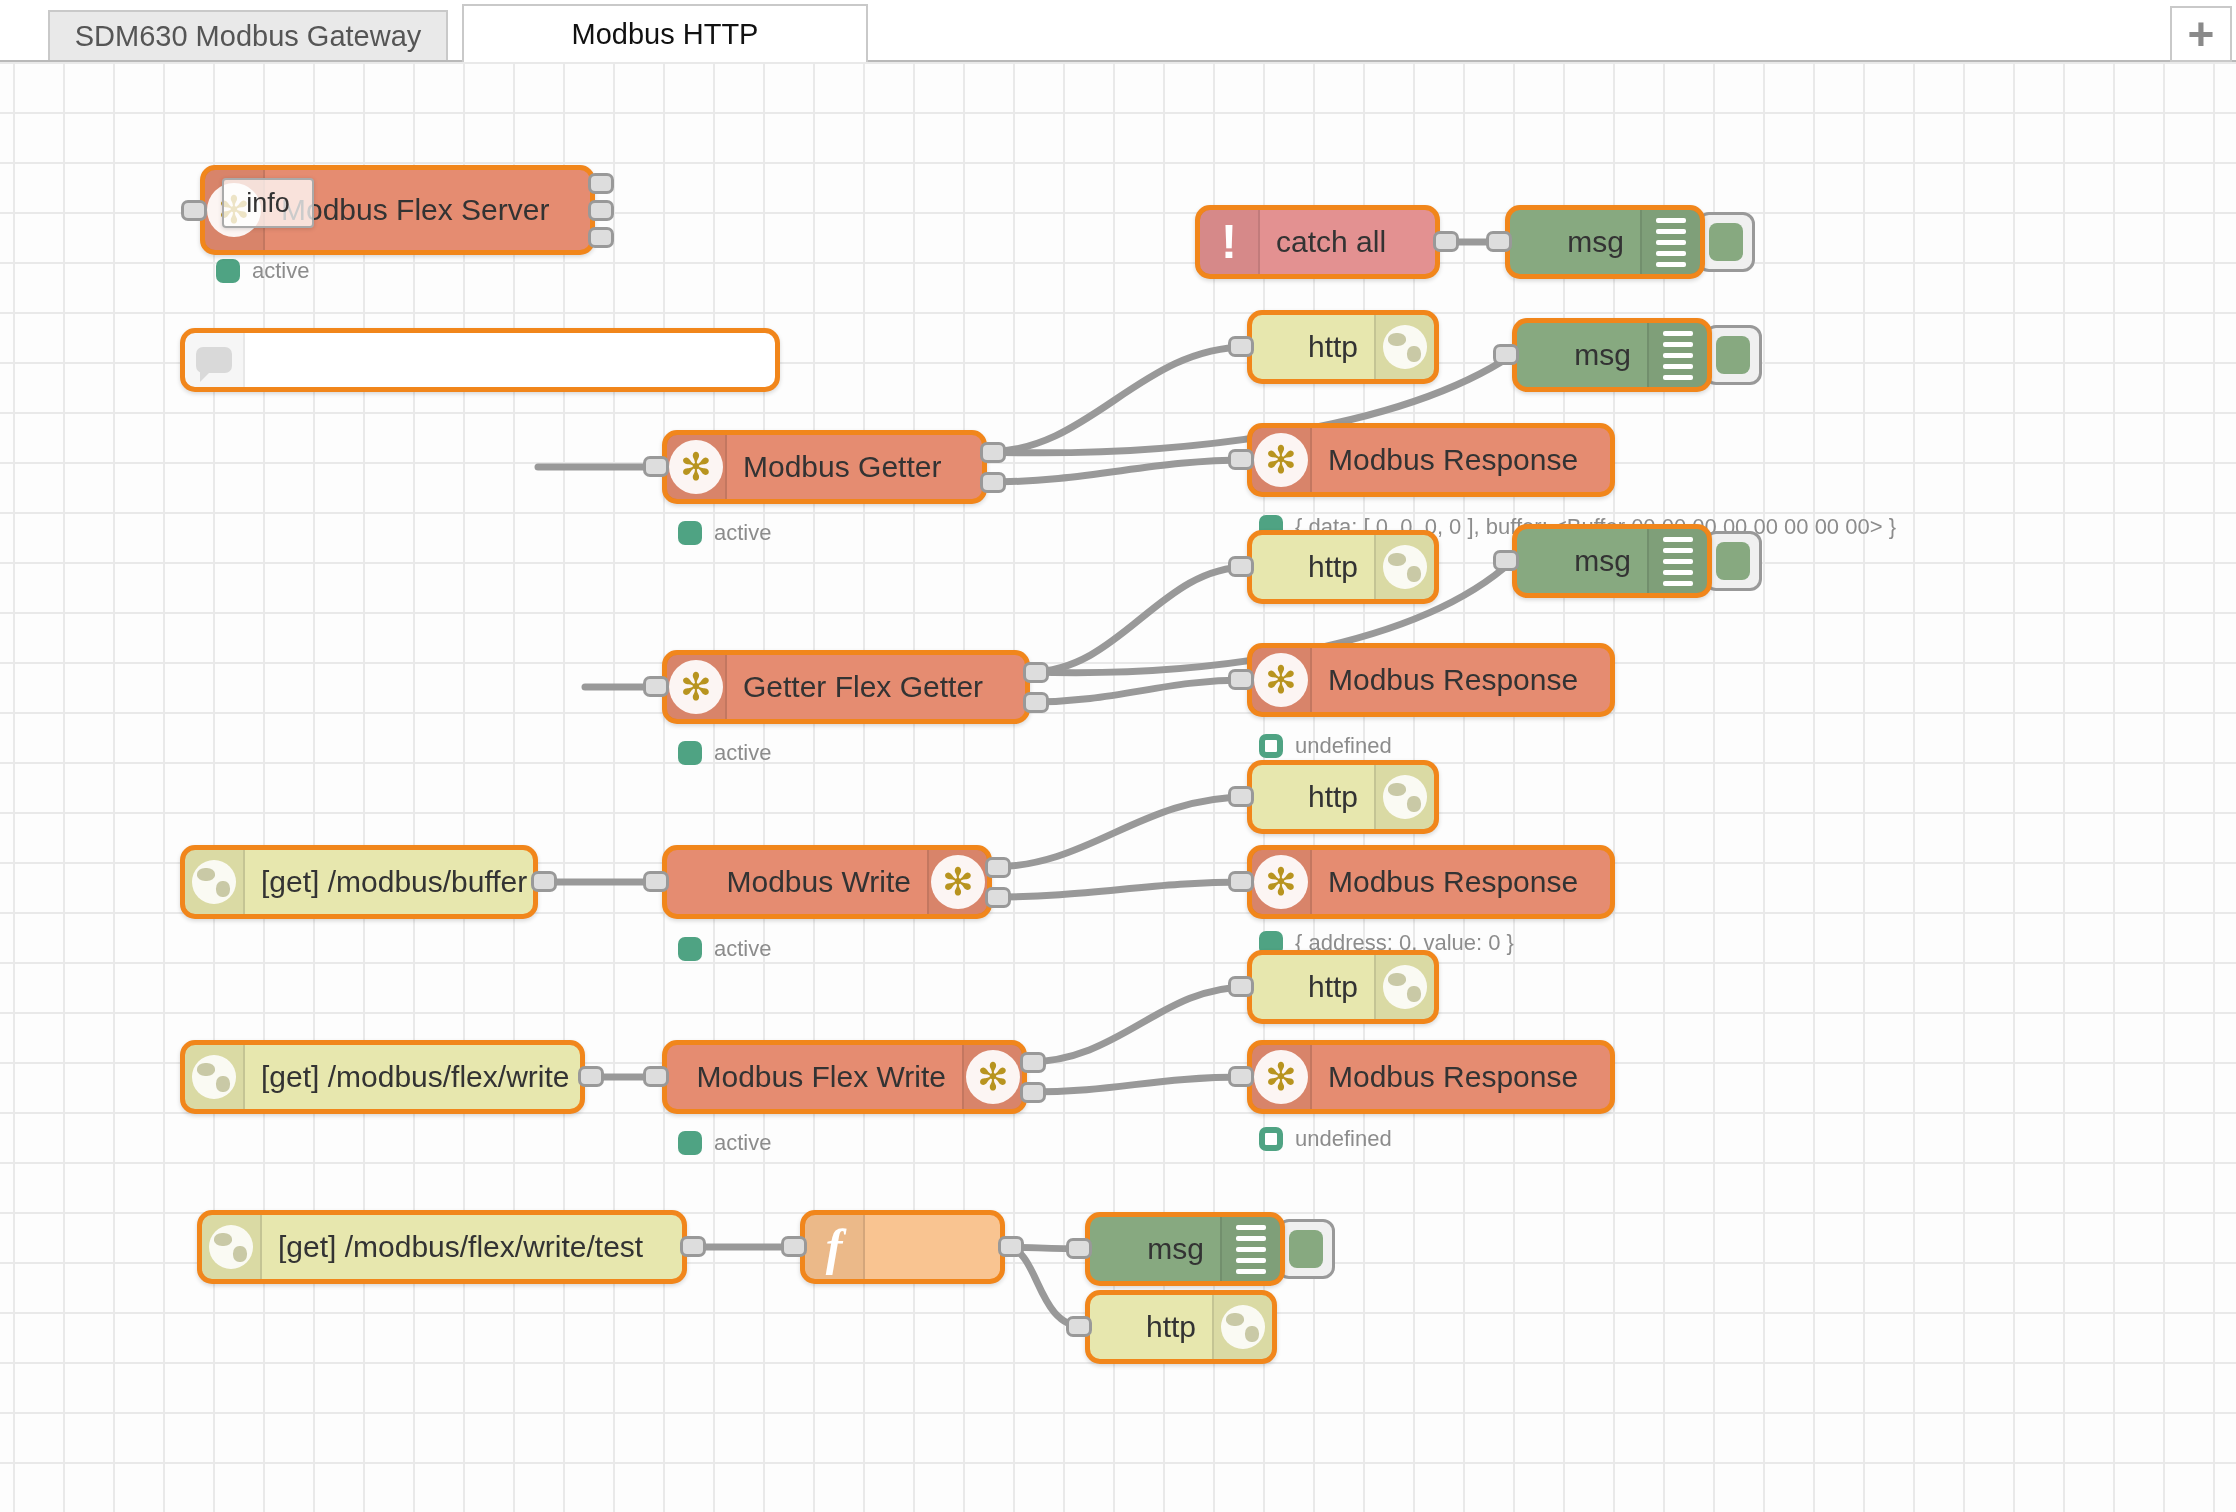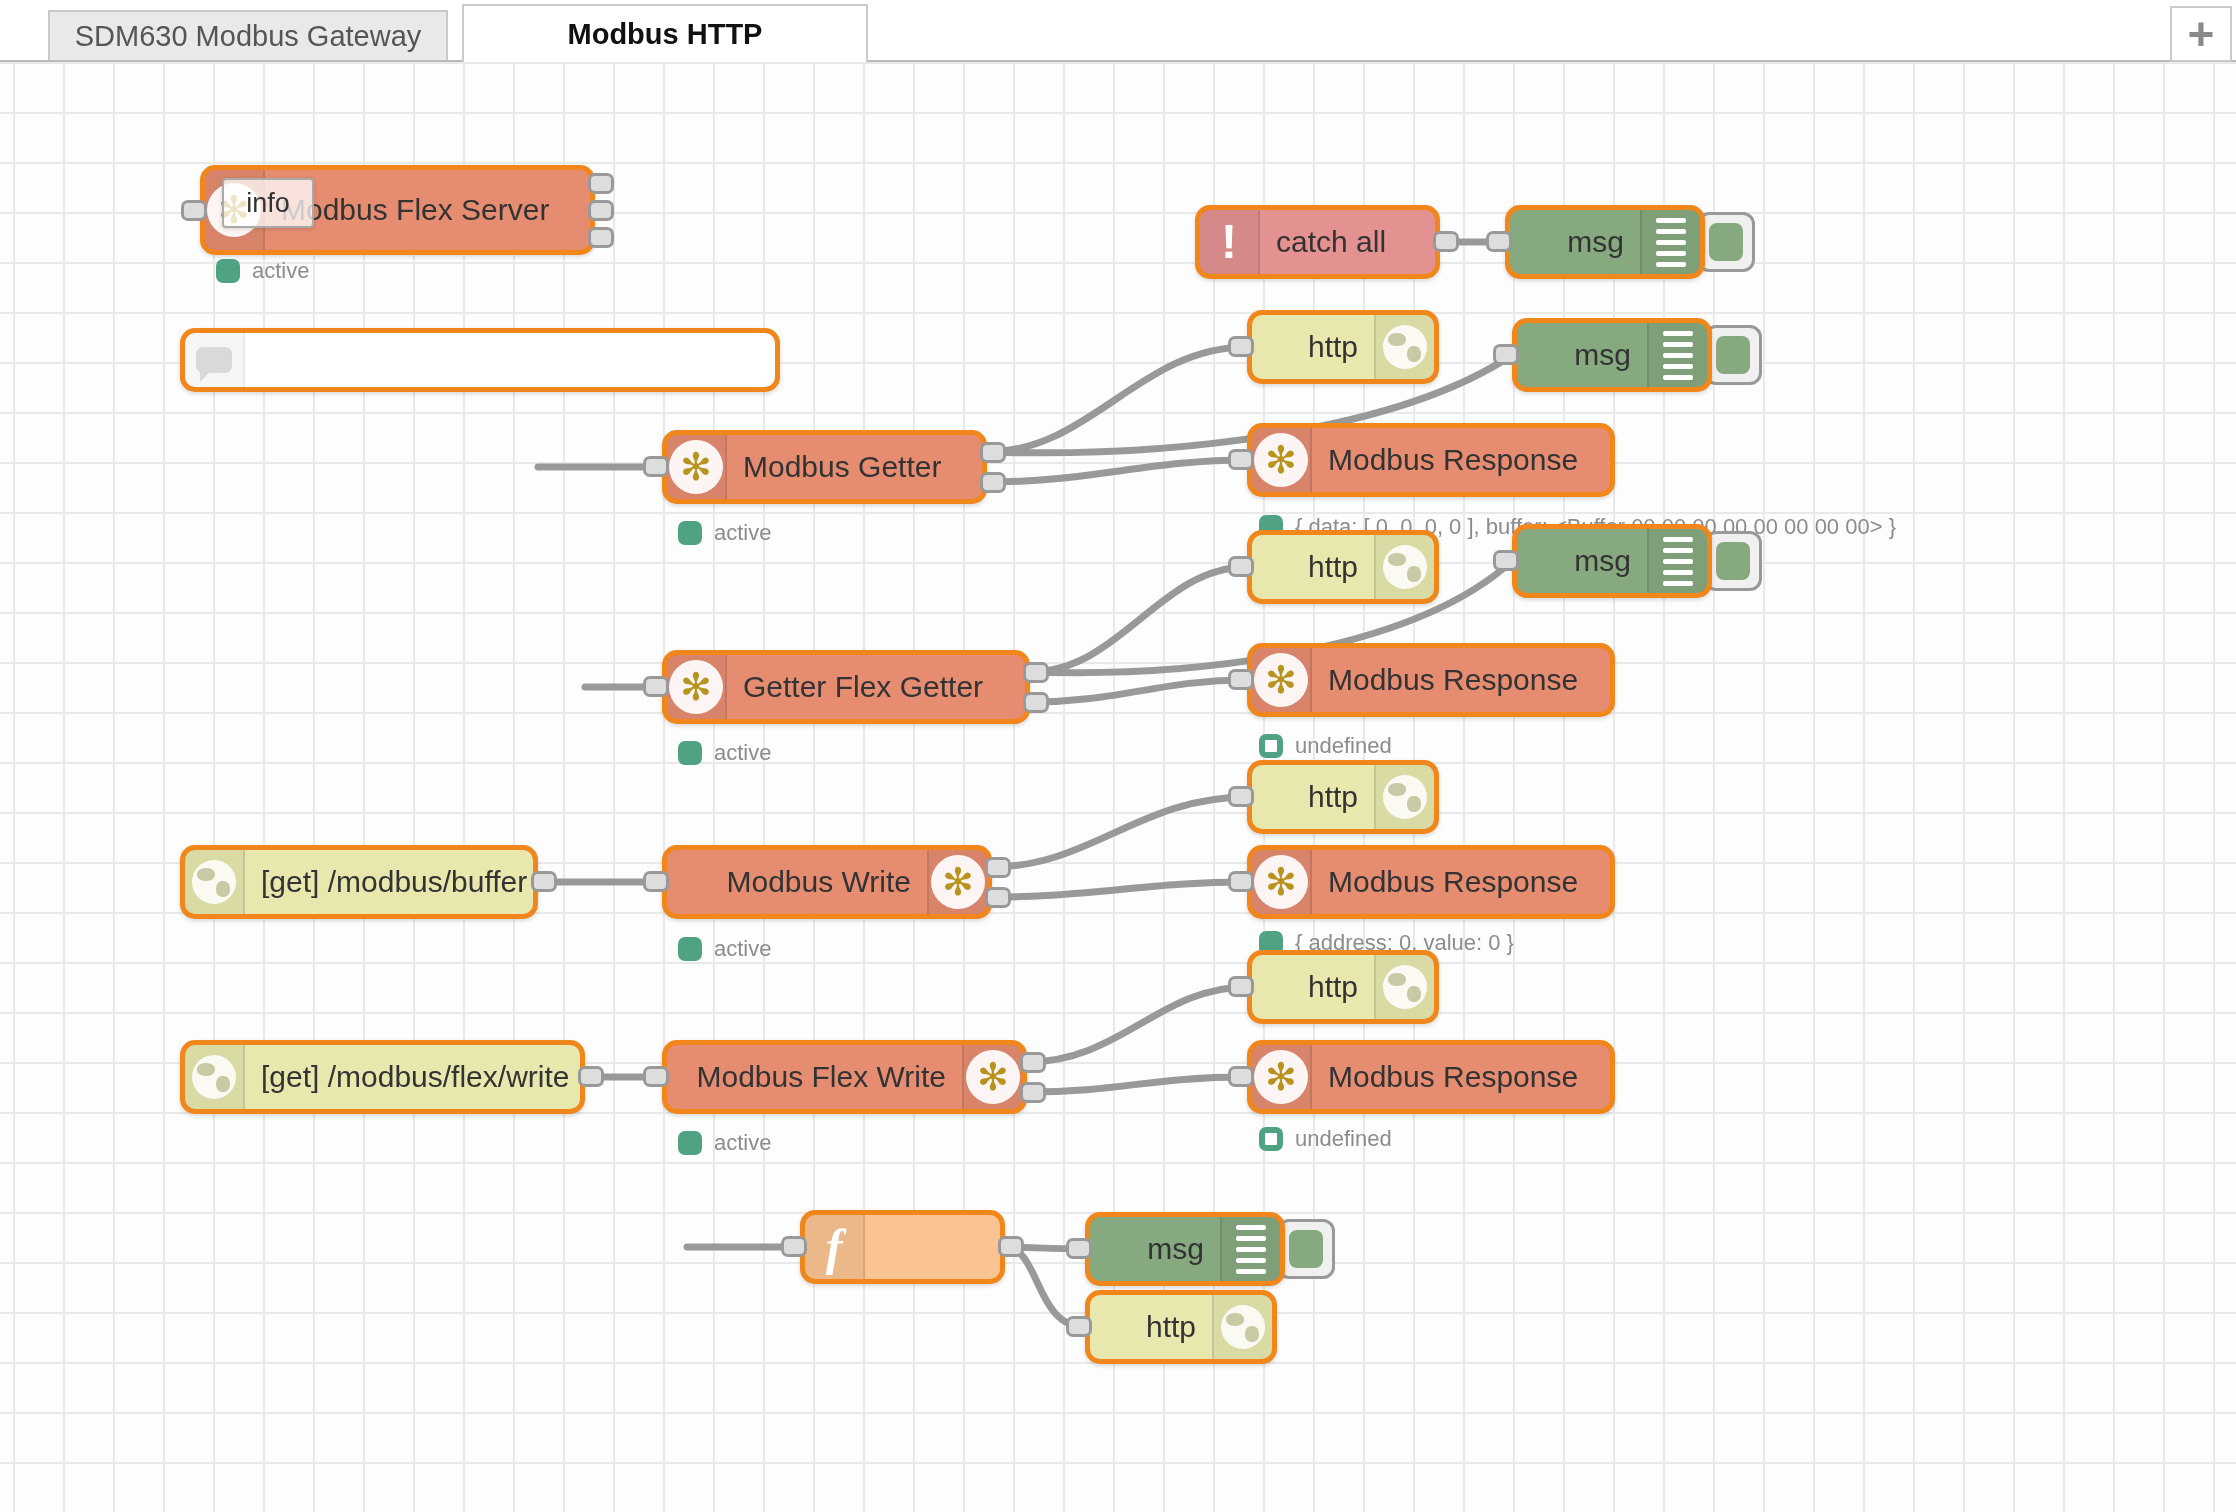--- a/index.html
+++ b/index.html
@@ -15,21 +15,21 @@
   svg.wires path{fill:none;stroke:#999;stroke-width:7px;stroke-linecap:round;}
 
   
   .tabbar{position:absolute;top:0;left:0;right:0;height:60px;background:#fff;
           border-bottom:2px solid #b9b9b9;z-index:30;}
   .tab{position:absolute;box-sizing:border-box;display:flex;align-items:center;
        justify-content:center;font-size:29px;cursor:default;}
   .tab.inactive{left:48px;bottom:0;width:400px;height:50px;background:#e9e9e9;
        border:2px solid #c9c9c9;border-bottom:none;color:#555;}
   .tab.active{left:462px;bottom:-2px;width:406px;height:58px;background:#fff;
-       border:2px solid #c9c9c9;border-bottom:none;font-weight:bold;color:#111;z-index:2;}
+       border:2px solid #c9c9c9;border-bottom:none;font-weight:normal;color:#111;z-index:2;}
   .addtab{position:absolute;right:4px;bottom:-2px;width:62px;height:56px;background:#fff;
        border:2px solid #c9c9c9;box-sizing:border-box;display:flex;align-items:center;
        justify-content:center;color:#8a8a8a;font-size:46px;font-weight:bold;z-index:2;}
 
   
   .node{position:absolute;height:74px;box-sizing:border-box;border:5px solid #F1861B;
         border-radius:15px;display:flex;align-items:center;
         box-shadow:0 2px 4px rgba(0,0,0,.15);z-index:5;}
   .node .label{font-size:30px;color:#333;white-space:nowrap;}
   .node.pl{justify-content:flex-start;padding-left:76px;}
@@ -323,20 +323,27 @@
   <div class="node salmon pl" style="left:1247px;top:1040px;width:368px">
     <div class="band l">
         <div class="circ">
           <span class="flower">✻</span>
         </div>
       </div>
     <span class="label">Modbus Response</span>
     <div class="port in" style="top:21px"></div>
   </div>
 
+  <div class="node yellow pl" style="left:197px;top:1210px;width:490px">
+    <div class="band l">
+        <div class="globe"></div>
+      </div>
+    <span class="label">[get] /modbus/flex/write/test</span>
+    <div class="port out" style="top:21px"></div>
+  </div>
 
   <div class="node funcn pl" style="left:800px;top:1210px;width:205px">
     <div class="band l">
         <span class="fico">f</span>
       </div>
     <span class="label"></span>
     <div class="port in" style="top:21px"></div>
     <div class="port out" style="top:21px"></div>
   </div>
 

